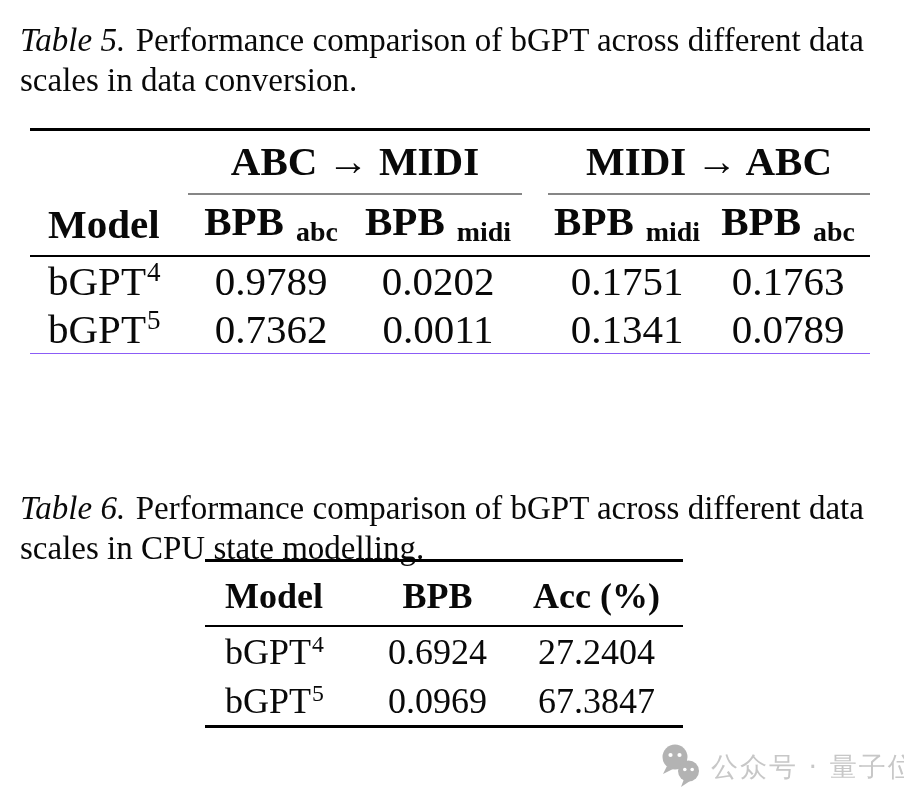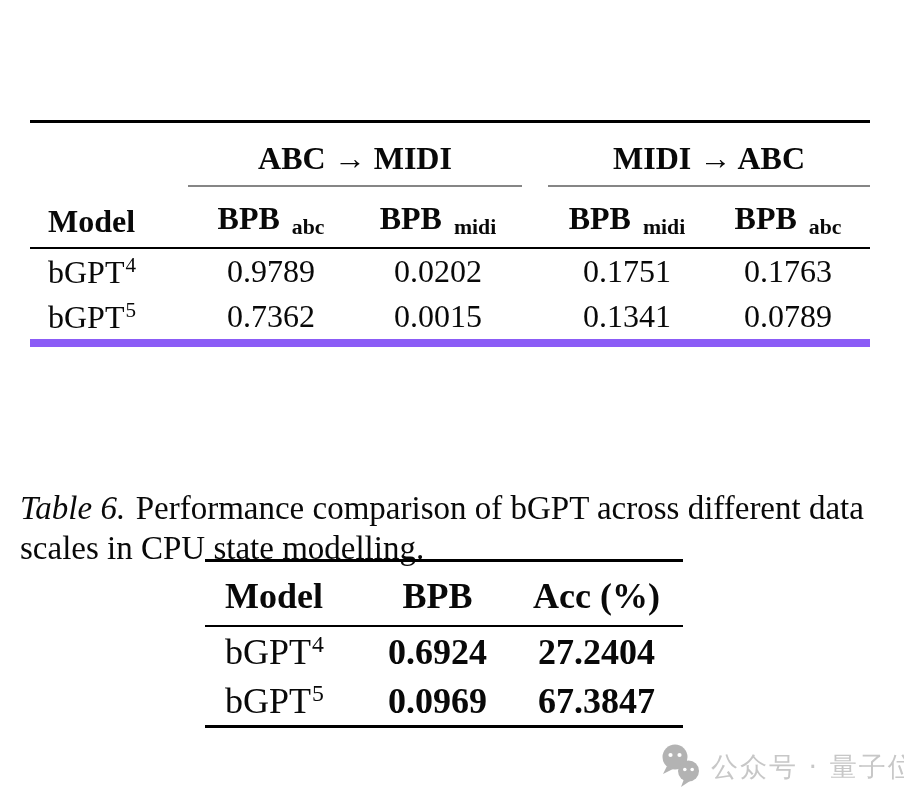--- a/index.html
+++ b/index.html
@@ -17,43 +17,43 @@
   .caption .cap-label { font-style:italic; margin-right:0.32em; }
   #caption-t5 { top:20px; }
   #caption-t6 { top:442px;margin-top:46px; }
 
   
   table { border-collapse:collapse; table-layout:fixed; }
   td { padding:0; overflow:visible; white-space:nowrap; }
 
   
   .t5 {
-    position:absolute; left:30px; top:120px; width:840px;
-    border-top:3px solid #000; border-bottom:8px solid #8b5cf6;
-    font-size:32px;
+    position:absolute; left:30px; top:128px; width:840px;
+    border-top:3px solid #000; border-bottom:1px solid #8b5cf6;
+    font-size:41px;
   }
   .t5 .grouprow td { height:54px; vertical-align:bottom; padding-bottom:8px; }
   .t5 .cmid { border-bottom:2px solid #868686; text-align:center; font-weight:bold; }
   .t5 .headrow td { height:53px; vertical-align:bottom; padding-bottom:7px;
                     border-bottom:2px solid #000; font-weight:bold; }
   .t5 .bodyrow td { height:45px; vertical-align:middle; }
   .t5 .modelcol { text-align:left; padding-left:18px; }
   .t5 .c { text-align:center; }
 
   
   .t6 {
     position:absolute; left:205px; top:559px; width:478px;
     border-top:3px solid #000; border-bottom:3px solid #000;
     font-size:36px;
   }
   .t6 .headrow td { height:59px; vertical-align:middle; padding-top:4px;
                     border-bottom:2px solid #000; font-weight:bold; }
   .t6 .bodyrow td { height:49px; vertical-align:middle; }
   .t6 .modelcol { text-align:left; padding-left:20px; }
-  .t6 .c { text-align:center;font-weight:bold; }
+  .t6 .c { text-align:center; }
 
   
   .subsc { font-size:0.68em; vertical-align:-0.22em; margin-left:12px; }
   .supsc { font-size:0.66em; vertical-align:0.5em; margin-left:1px; }
 
   
   .watermark {
     position:absolute; left:660px; top:744px; display:flex;
     align-items:center; z-index:5;
   }
@@ -61,20 +61,21 @@
   .wm-text {
     margin-left:9px; font-family:"DejaVu Sans","Liberation Sans",sans-serif;
     font-size:27px; color:#c7c7c7; letter-spacing:2px; white-space:nowrap;
   }
 </style>
 </head>
 <body>
 
 <div class="page">
 
+  <p class="caption" id="caption-t5"><span class="cap-label">Table 5.</span><span>Performance comparison of bGPT across different data scales in data conversion.</span></p>
 
   <table class="t5">
     <colgroup>
       <col style="width:158px">
         <col style="width:166px">
         <col style="width:168px">
       <col style="width:26px">
         <col style="width:158px">
         <col style="width:164px">
     </colgroup>
@@ -97,21 +98,21 @@
       <td class="modelcol"><span>bGPT</span><span class="supsc">4</span></td>
       <td class="c">0.9789</td>
       <td class="c">0.0202</td>
       <td></td>
       <td class="c">0.1751</td>
       <td class="c">0.1763</td>
     </tr>
     <tr class="bodyrow">
       <td class="modelcol"><span>bGPT</span><span class="supsc">5</span></td>
       <td class="c">0.7362</td>
-      <td class="c">0.0015</td>
+      <td class="c">0.0011</td>
       <td></td>
       <td class="c">0.1341</td>
       <td class="c">0.0789</td>
     </tr>
   </tbody>
     </table>
 
   <p class="caption" id="caption-t6"><span class="cap-label">Table 6.</span><span>Performance comparison of bGPT across different data scales in CPU state modelling.</span></p>
 
   <table class="t6">

